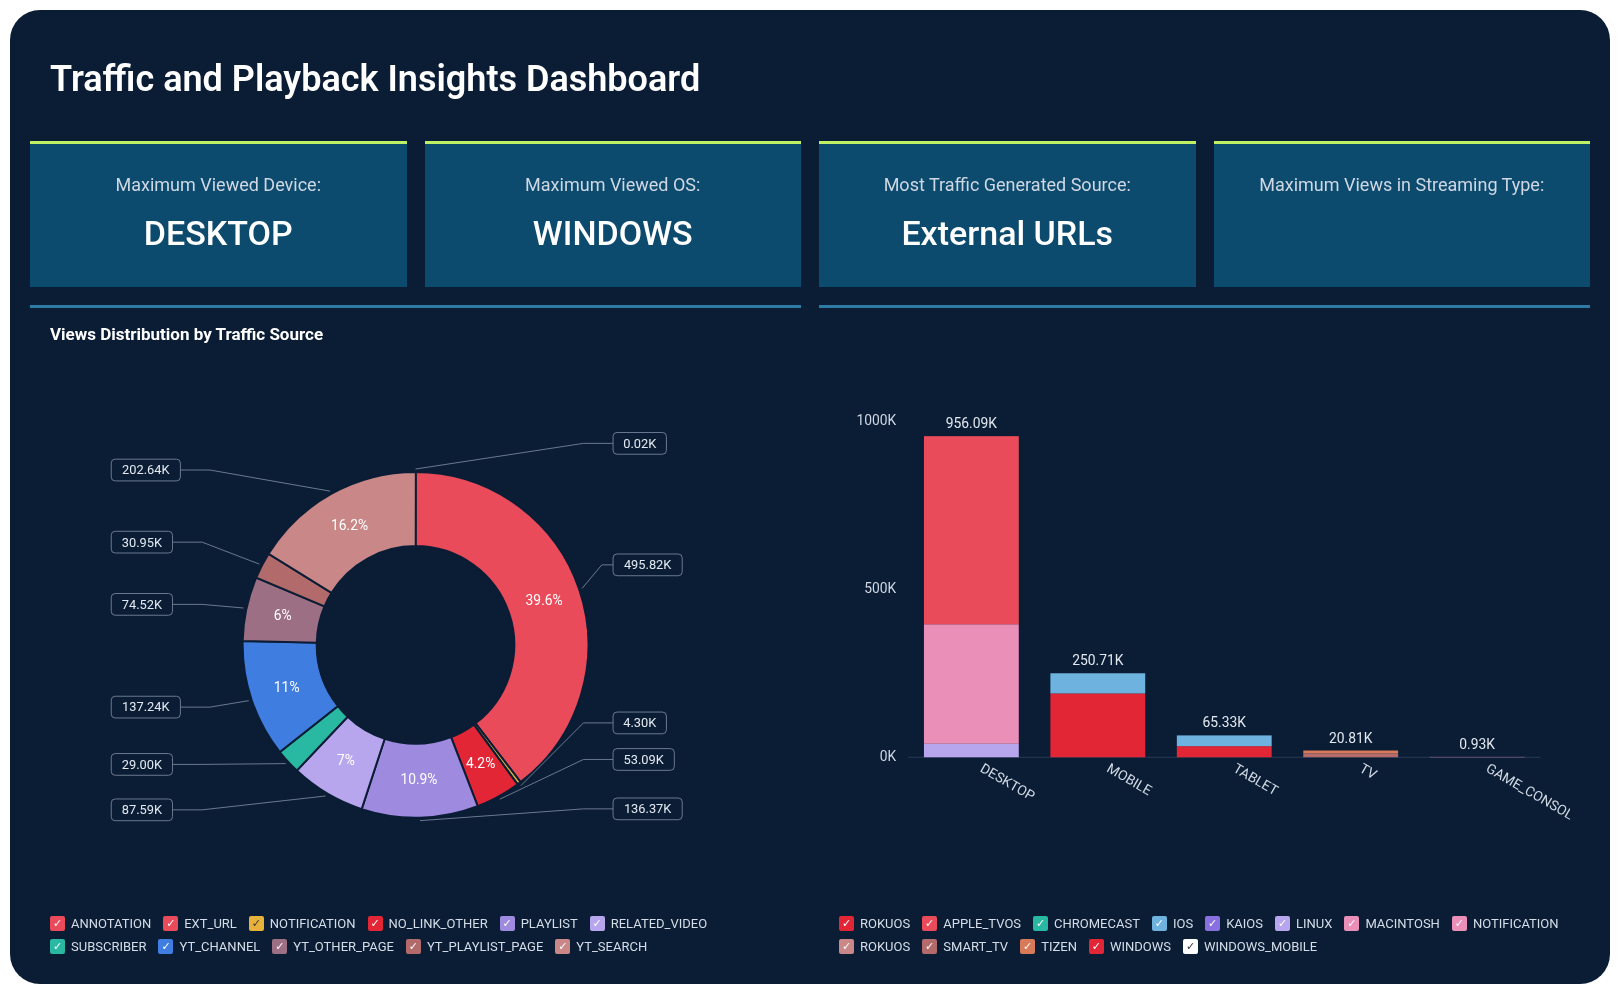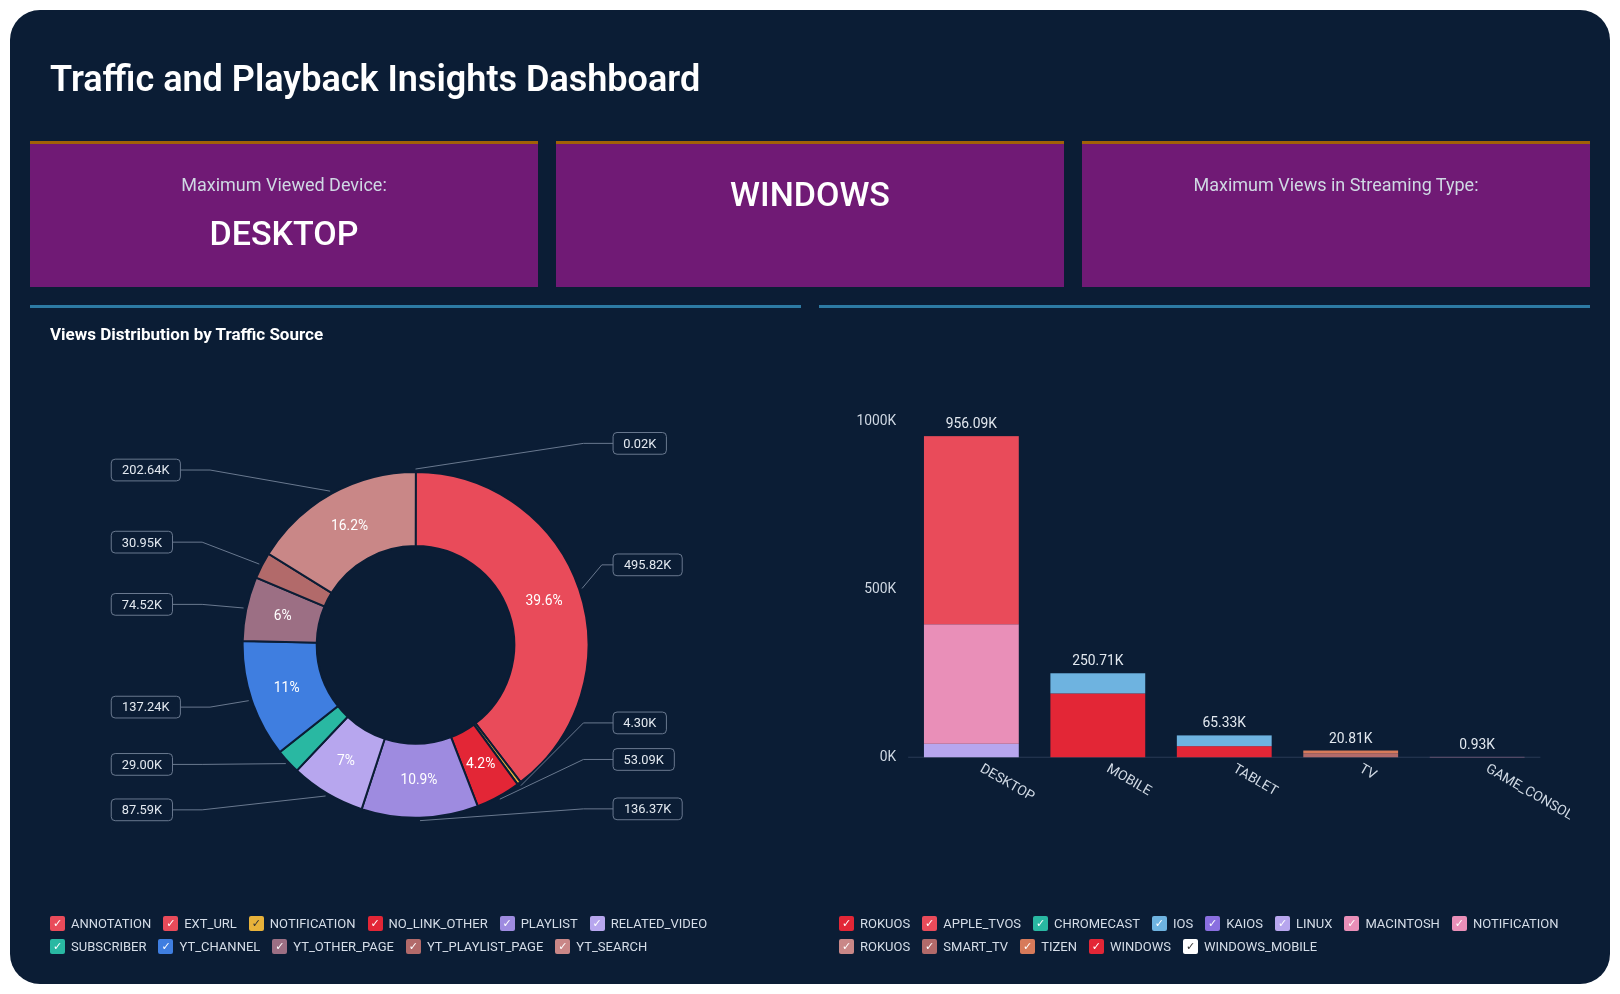--- a/index.html
+++ b/index.html
@@ -27,22 +27,22 @@
     padding:30px 20px 40px 20px;
     border-bottom:1px solid #0b1d35;
   }
   .kpi-row {
     display:flex;
     gap:18px;
     margin-bottom:18px;
   }
   .kpi-card {
     flex:1;
-    background:#701a75;
-    border-top:3px solid #a16207;
+    background:#0c4a6e;
+    border-top:3px solid #bef264;
     padding:30px 10px 34px;
     text-align:center;
   }
   .kpi-card .kpi-label {
     font-size:18px;
     color:#cfd8e3;
     margin-bottom:18px;
   }
   .kpi-card .kpi-value {
     font-size:34px;
@@ -111,21 +111,26 @@
 <div class="dashboard">
 
   <div class="title">Traffic and Playback Insights Dashboard</div>
 
   <div class="kpi-row">
     <div class="kpi-card">
       <div class="kpi-label">Maximum Viewed Device:</div>
       <div class="kpi-value">DESKTOP</div>
     </div>
     <div class="kpi-card">
+      <div class="kpi-label">Maximum Viewed OS:</div>
       <div class="kpi-value">WINDOWS</div>
+    </div>
+    <div class="kpi-card">
+      <div class="kpi-label">Most Traffic Generated Source:</div>
+      <div class="kpi-value">External URLs</div>
     </div>
     <div class="kpi-card">
       <div class="kpi-label">Maximum Views in Streaming Type:</div>
     </div>
   </div>
 
   <div class="charts-row">
 
     <div class="chart-card">
       <div class="chart-title">Views Distribution by Traffic Source</div>

